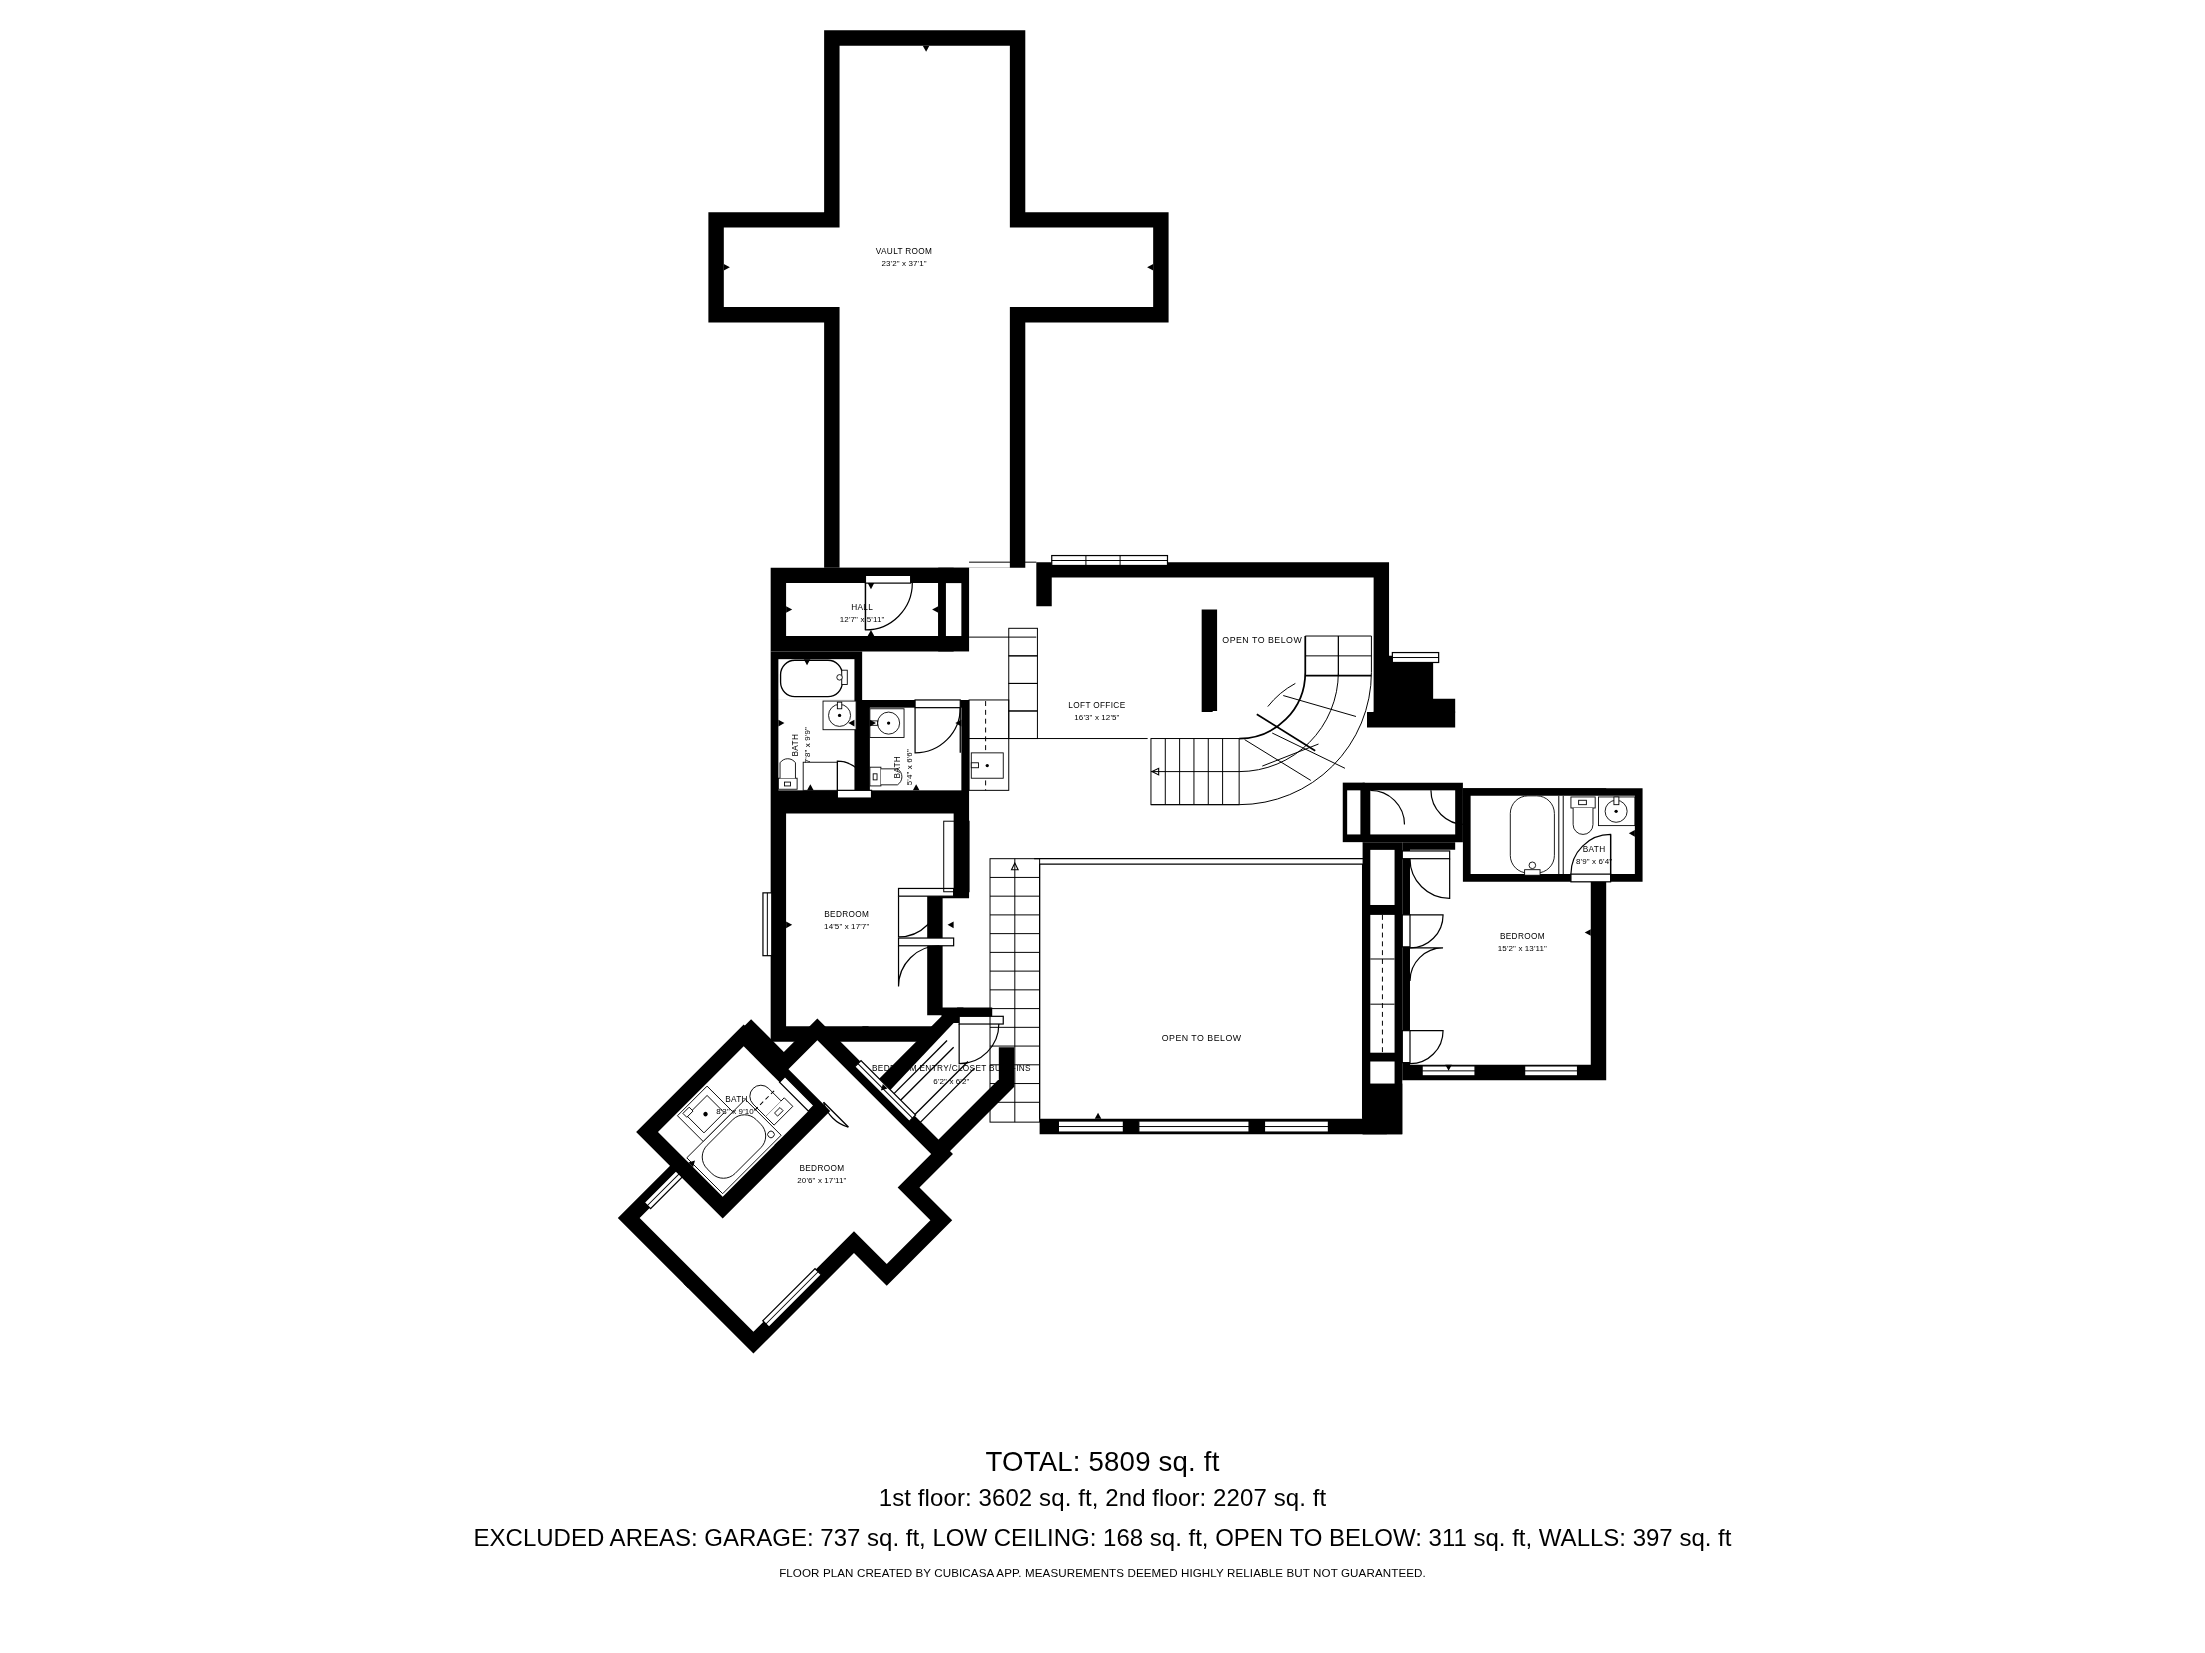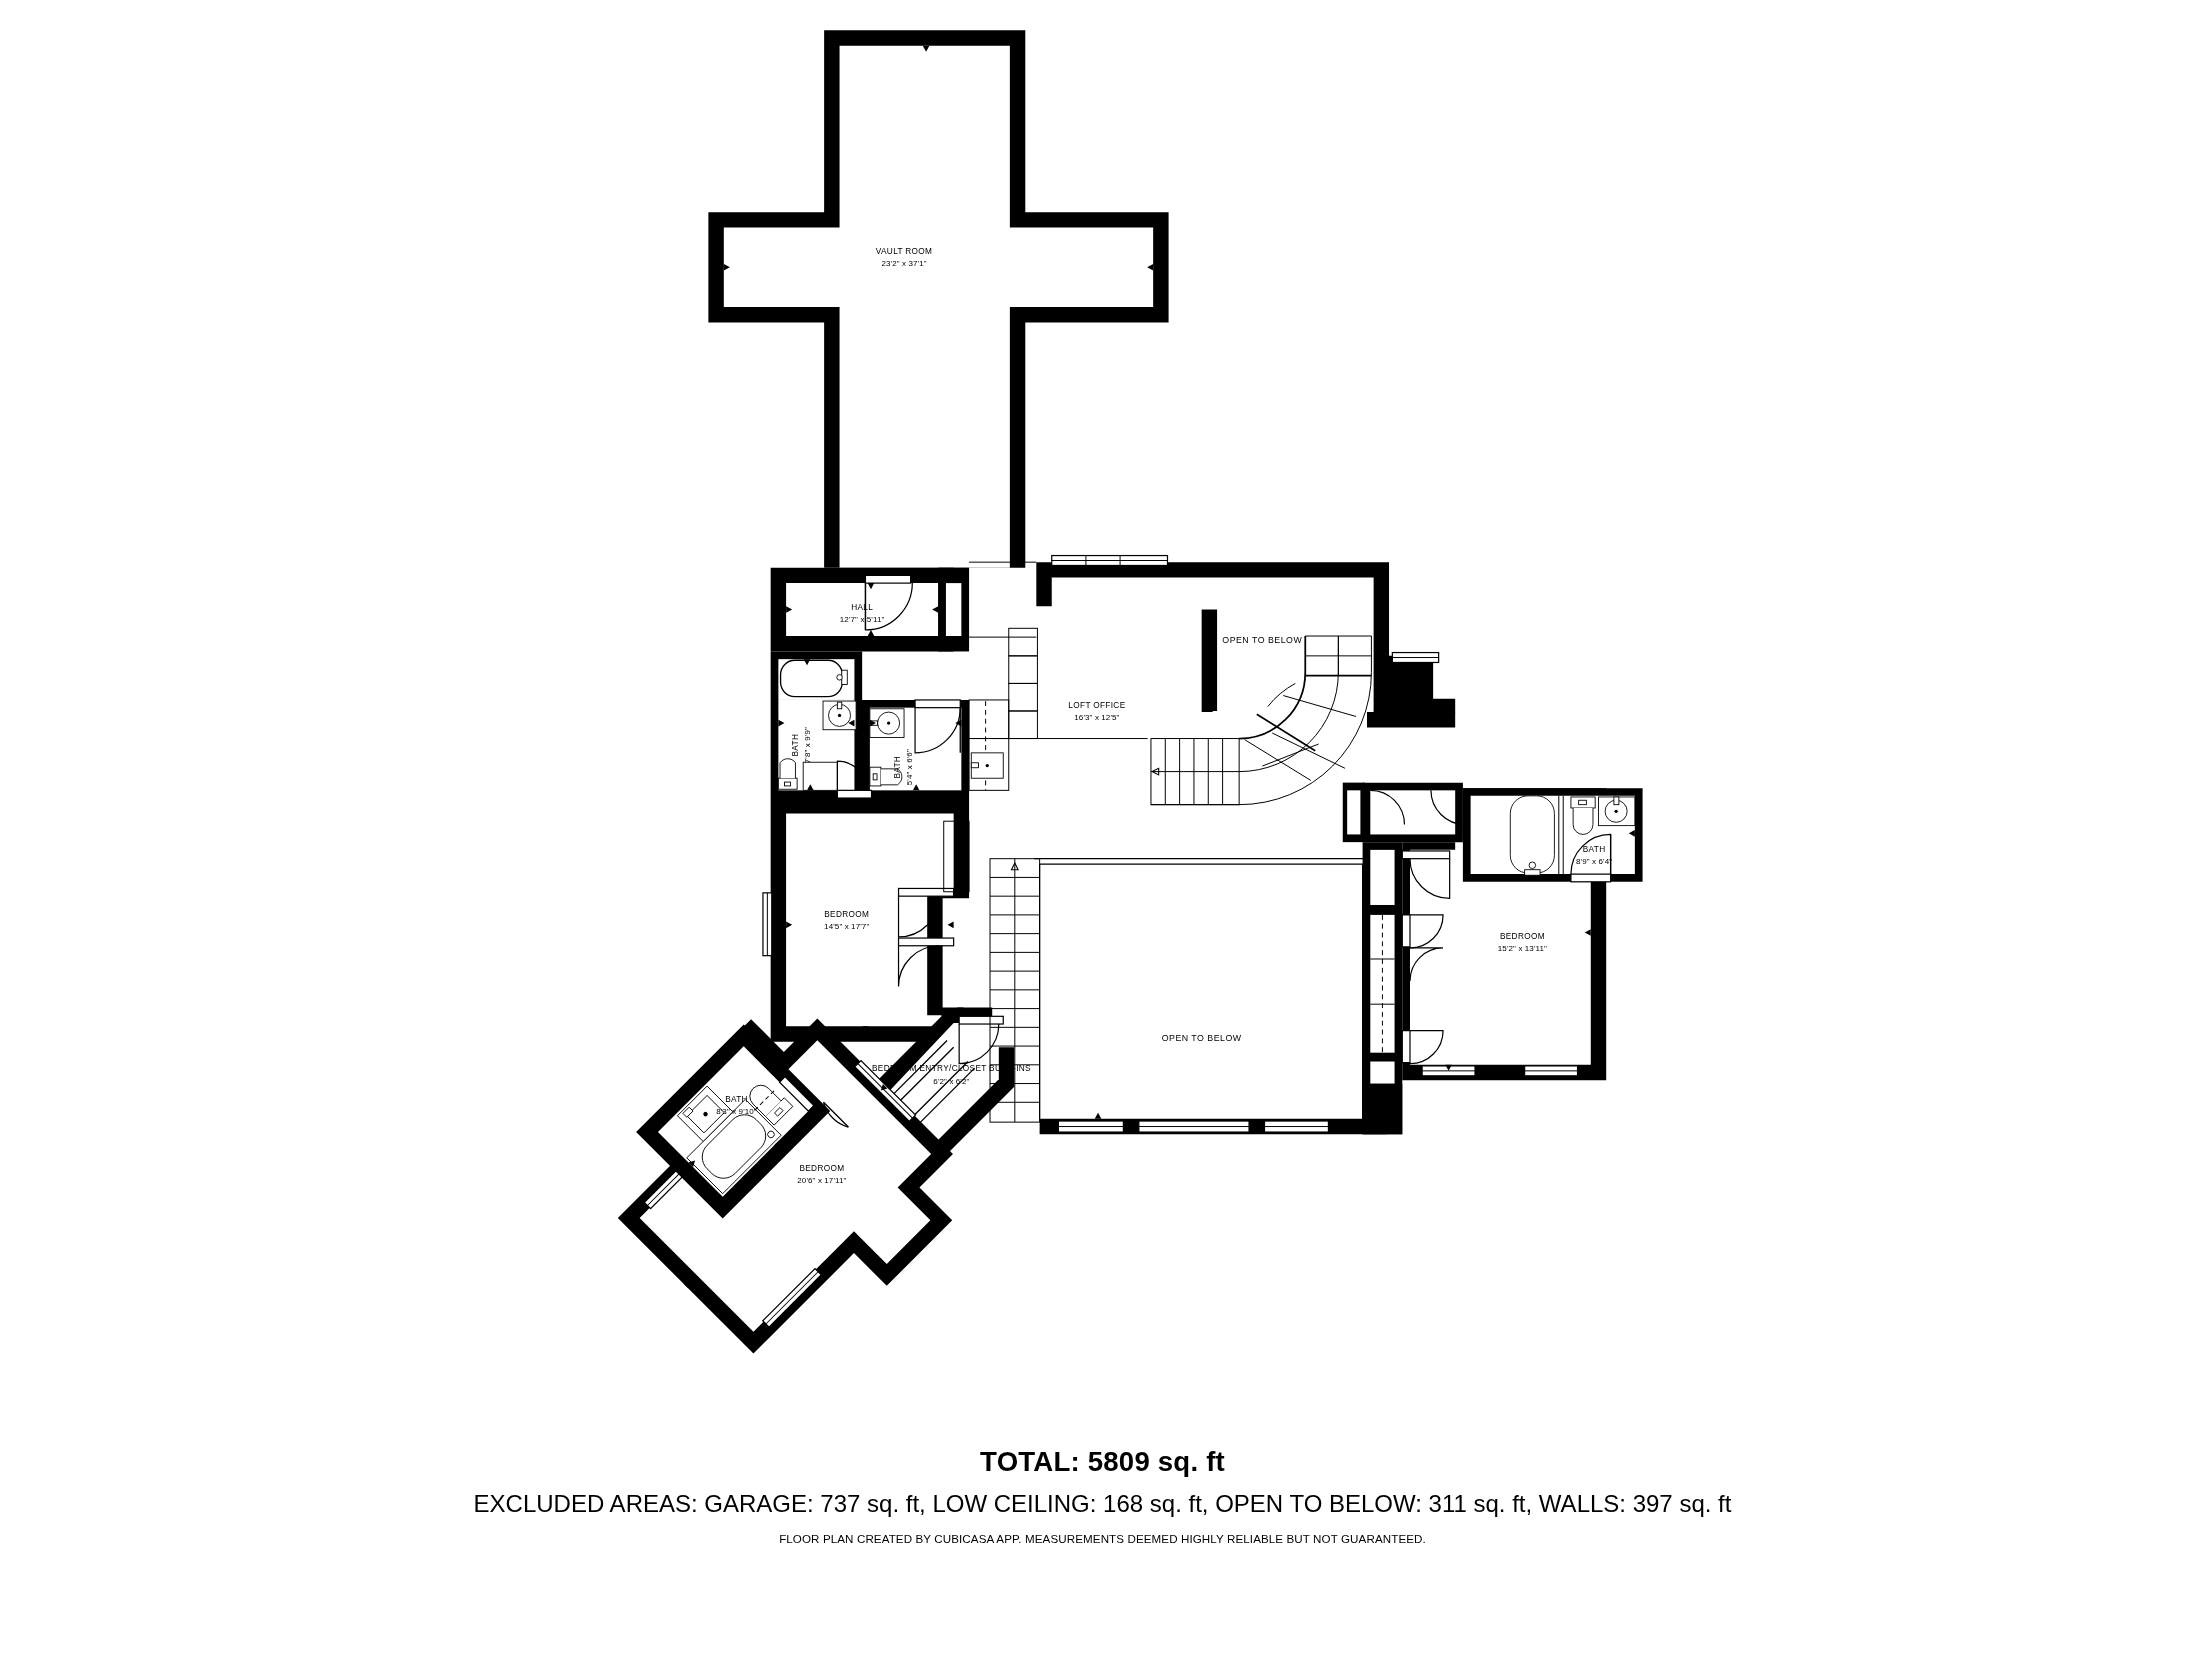--- a/index.html
+++ b/index.html
@@ -41,21 +41,21 @@
   
   #summary{
     position:absolute;
     left:0;
     top:1444px;
     width:2205px;
     text-align:center;
   }
   #summary .total{
     font-size:27.6px;
-    font-weight:bold;
+    font-weight:normal;
     letter-spacing:0.2px;
     line-height:1.30;
     margin:0 0 2.2px 0;
   }
   #summary .line{
     font-size:24px;
     font-weight:normal;
     letter-spacing:0.1px;
     line-height:1.34;
     margin:0;
@@ -442,16 +442,17 @@
     <path class="door-arc" d="M2556,1434 A62,62 0 0 0 2618,1496"></path>
     <rect class="wall" x="2396" y="1420" width="40" height="108"></rect>
     <rect class="interior" x="2404" y="1434" width="24" height="80"></rect>
   </g>
 
 </svg>
 </div>
 
 <div id="summary">
   <p class="total">TOTAL: 5809 sq. ft</p>
+  <p class="line">1st floor: 3602 sq. ft, 2nd floor: 2207 sq. ft</p>
   <p class="excluded">EXCLUDED AREAS: GARAGE: 737 sq. ft, LOW CEILING: 168 sq. ft, OPEN TO BELOW: 311 sq. ft, WALLS: 397 sq. ft</p>
   <p class="disclaimer">FLOOR PLAN CREATED BY CUBICASA APP. MEASUREMENTS DEEMED HIGHLY RELIABLE BUT NOT GUARANTEED.</p>
 </div>
 
 
 </body></html>

